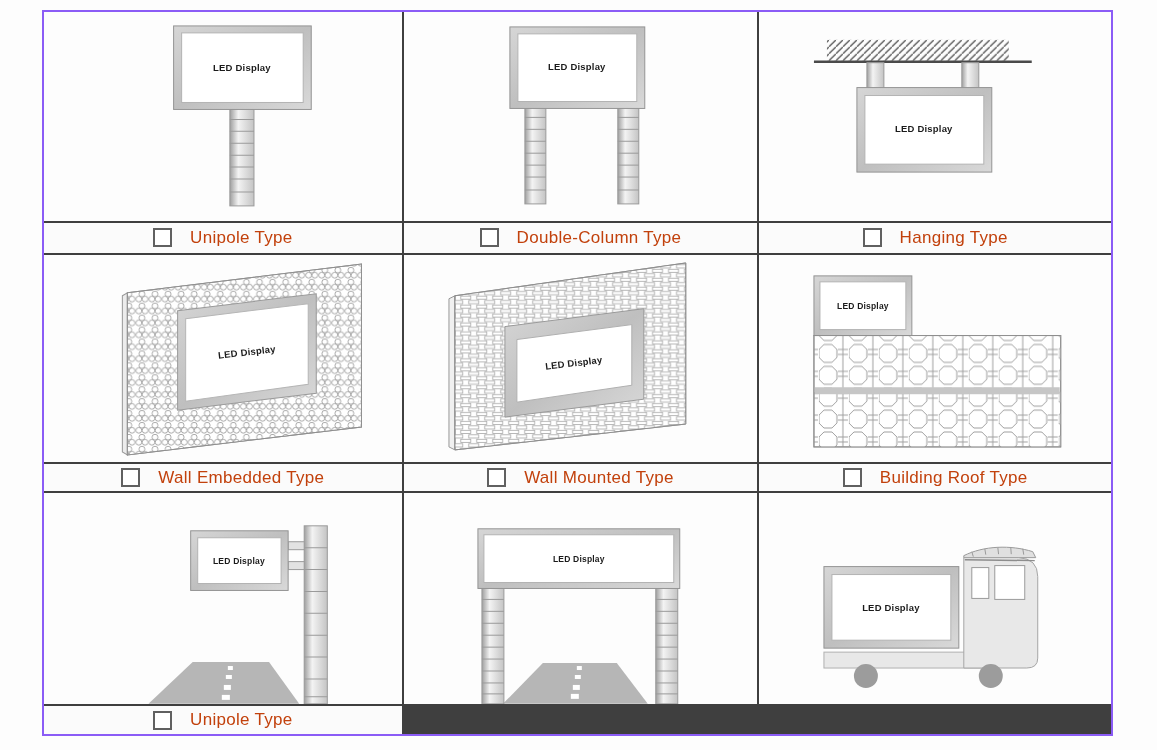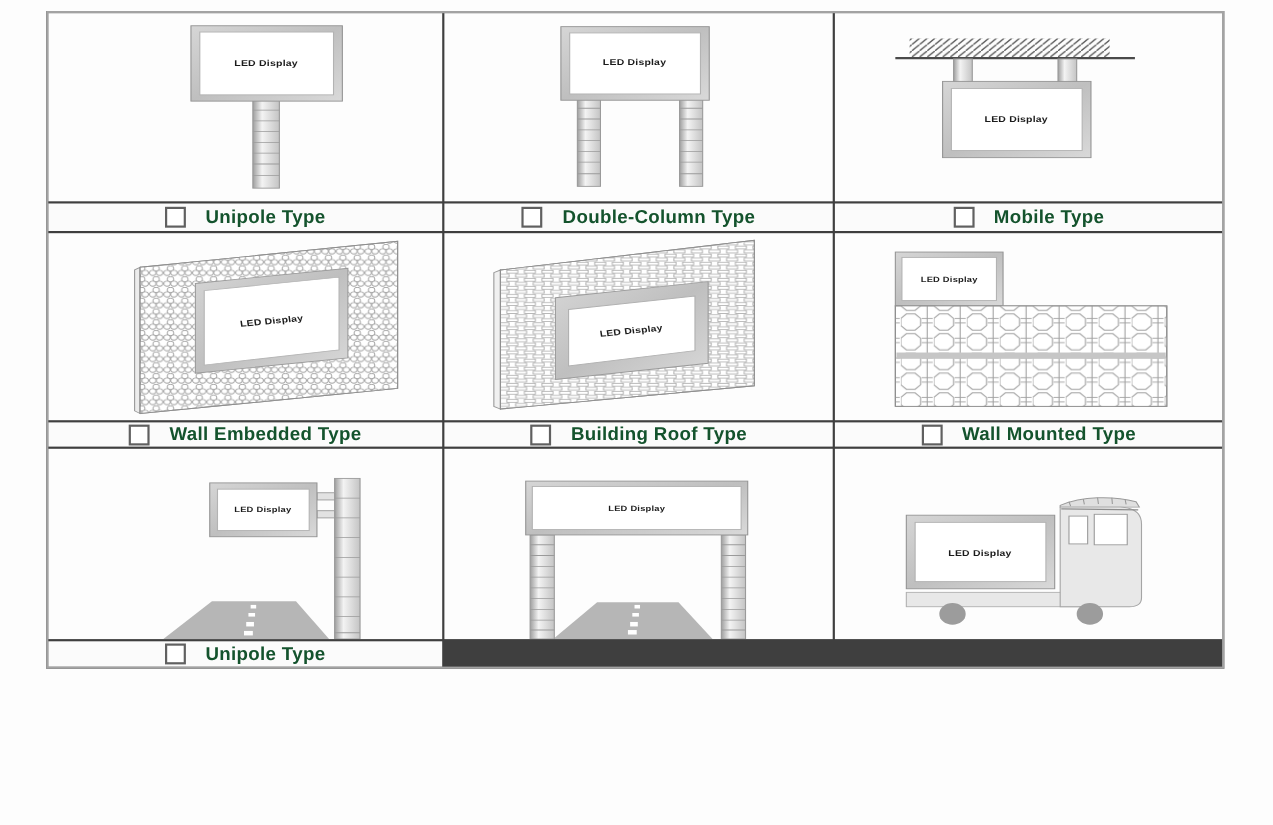--- a/index.html
+++ b/index.html
@@ -1,36 +1,36 @@
 <!DOCTYPE html>
 <html><head>
 <meta charset="utf-8">
 <style>
   html,body{margin:0;padding:0;background:#ffffff;}
   #screen{
     position:relative;width:1157px;height:750px;background:#fdfdfd;overflow:hidden;
     font-family:"Liberation Sans",sans-serif;
   }
   #type-table{
-    position:absolute;left:42px;top:10px;width:1071px;height:598px;
-    box-sizing:border-box;border:2px solid #a3a3a3;background:#3f3f3f;
+    position:absolute;left:42px;top:10px;width:1071px;height:726px;
+    box-sizing:border-box;border:2px solid #8b5cf6;background:#3f3f3f;
     display:grid;gap:2px;
     grid-template-columns:358fr 354fr 352fr;
     grid-template-rows:210fr 30fr 209fr 27fr 212fr 28fr;
   }
   .draw-cell{background:#fdfdfd;overflow:hidden;}
   .draw-cell svg{display:block;width:100%;height:100%;}
   .label-cell{
     background:#fbfbfb;display:flex;align-items:center;justify-content:center;gap:18px;
   }
   .checkbox{
     width:15px;height:15px;border:2px solid #606060;background:#ffffff;flex:0 0 auto;
   }
   .label-text{
-    font-size:17px;font-weight:700;color:#14532d;letter-spacing:0.3px;white-space:nowrap;text-align:right;
+    font-size:17px;font-weight:400;color:#c2410c;letter-spacing:0.3px;white-space:nowrap;text-align:right;
   }
   .led-text{
     font-family:"Liberation Sans",sans-serif;font-weight:700;font-size:9.5px;
     fill:#1b1b1b;letter-spacing:0.2px;
   }
   .led-text-sm{font-size:8.5px;}
 </style>
 </head>
 <body>
 
@@ -122,21 +122,21 @@
     <div class="label-cell">
       <span class="checkbox"></span>
       <span class="label-text">Unipole Type</span>
     </div>
     <div class="label-cell">
       <span class="checkbox"></span>
       <span class="label-text">Double-Column Type</span>
     </div>
     <div class="label-cell">
       <span class="checkbox"></span>
-      <span class="label-text">Mobile Type</span>
+      <span class="label-text">Hanging Type</span>
     </div>
 
     <div class="draw-cell">
       <svg viewBox="0 0 356 209" preserveAspectRatio="none">
         <g>
           <polygon points="78,41 83,38 83,201 78,198" fill="#ececec" stroke="#989898" stroke-width="1"></polygon>
           <polygon points="83,38 316,9 316,173 83,201" fill="#ffffff" stroke="#8f8f8f" stroke-width="1"></polygon>
           <polygon points="83,38 316,9 316,173 83,201" fill="url(#pTri)" stroke="#8f8f8f" stroke-width="1"></polygon>
         </g>
         <g>
@@ -176,25 +176,25 @@
         </g>
       </svg>
     </div>
 
     <div class="label-cell">
       <span class="checkbox"></span>
       <span class="label-text">Wall Embedded Type</span>
     </div>
     <div class="label-cell">
       <span class="checkbox"></span>
+      <span class="label-text">Wall Mounted Type</span>
+    </div>
+    <div class="label-cell">
+      <span class="checkbox"></span>
       <span class="label-text">Building Roof Type</span>
-    </div>
-    <div class="label-cell">
-      <span class="checkbox"></span>
-      <span class="label-text">Wall Mounted Type</span>
     </div>
 
     <div class="draw-cell">
       <svg viewBox="0 0 356 212" preserveAspectRatio="none">
         <g>
           <polygon points="148,170 224,170 254,212 104,212" fill="#b6b6b6"></polygon>
           <rect x="183" y="174" width="5" height="4" fill="#ffffff"></rect>
           <rect x="181" y="183" width="6" height="4" fill="#ffffff"></rect>
           <rect x="179" y="193" width="7" height="5" fill="#ffffff"></rect>
           <rect x="177" y="203" width="8" height="5" fill="#ffffff"></rect>

